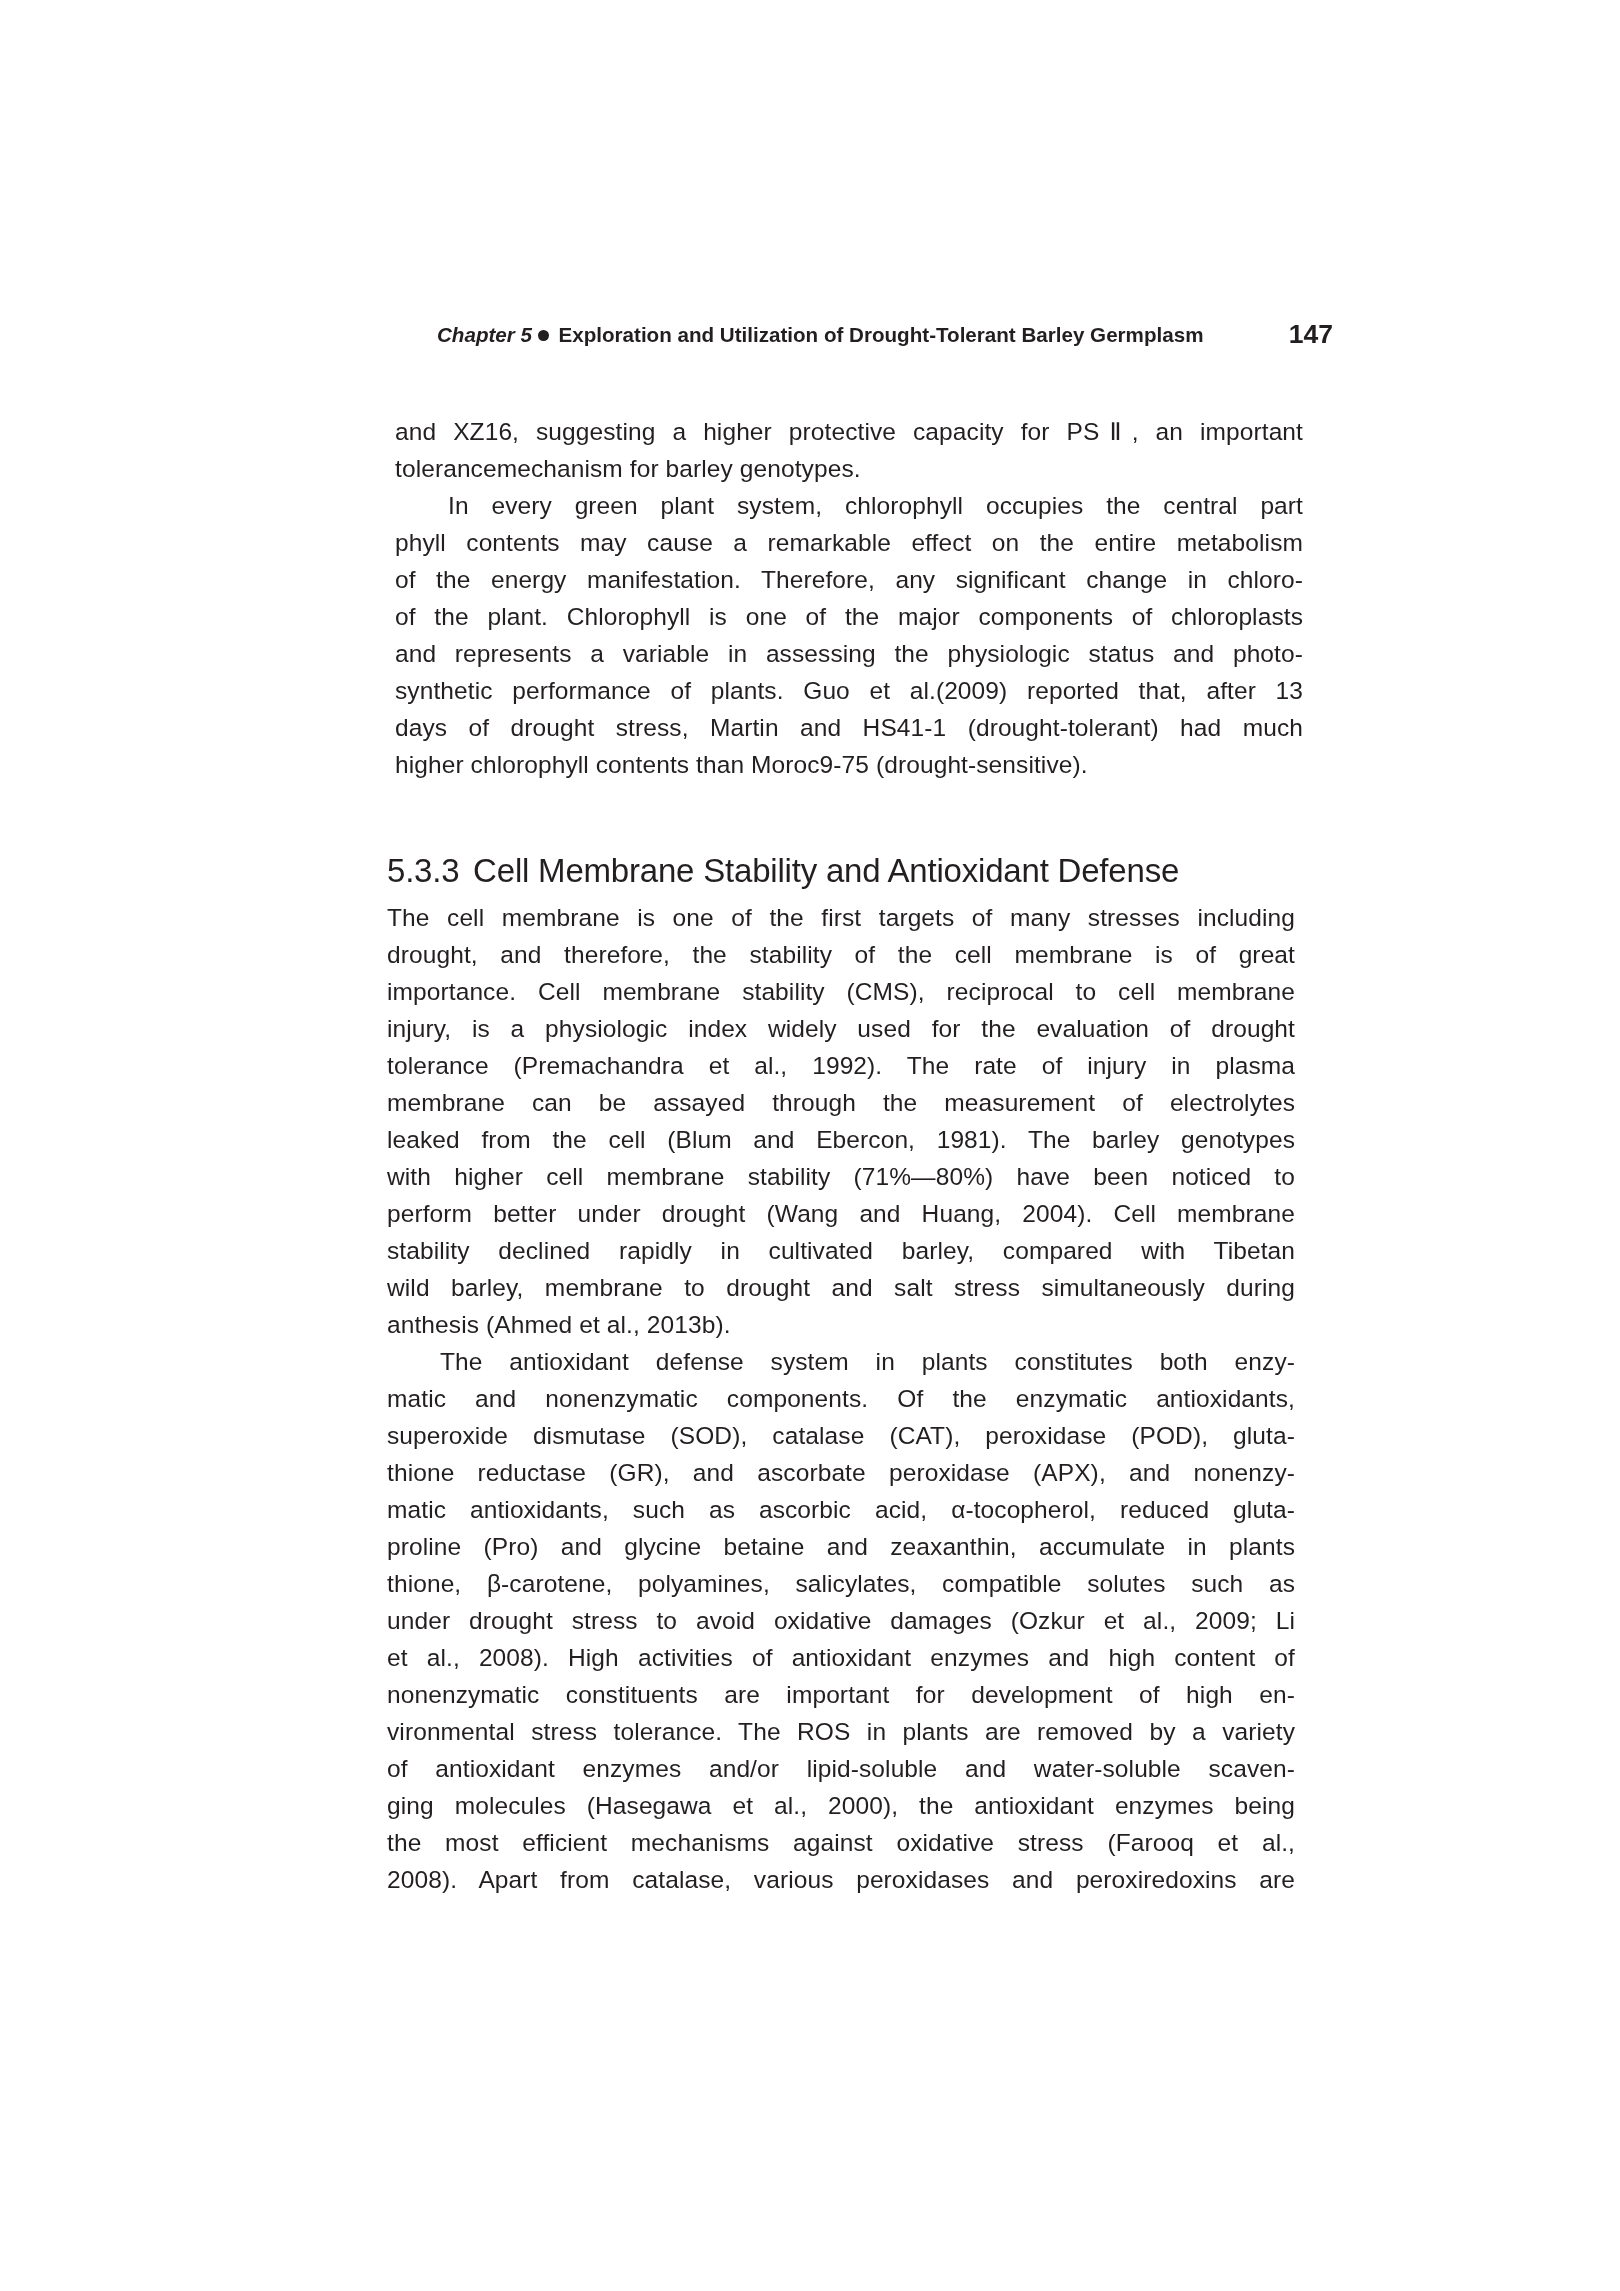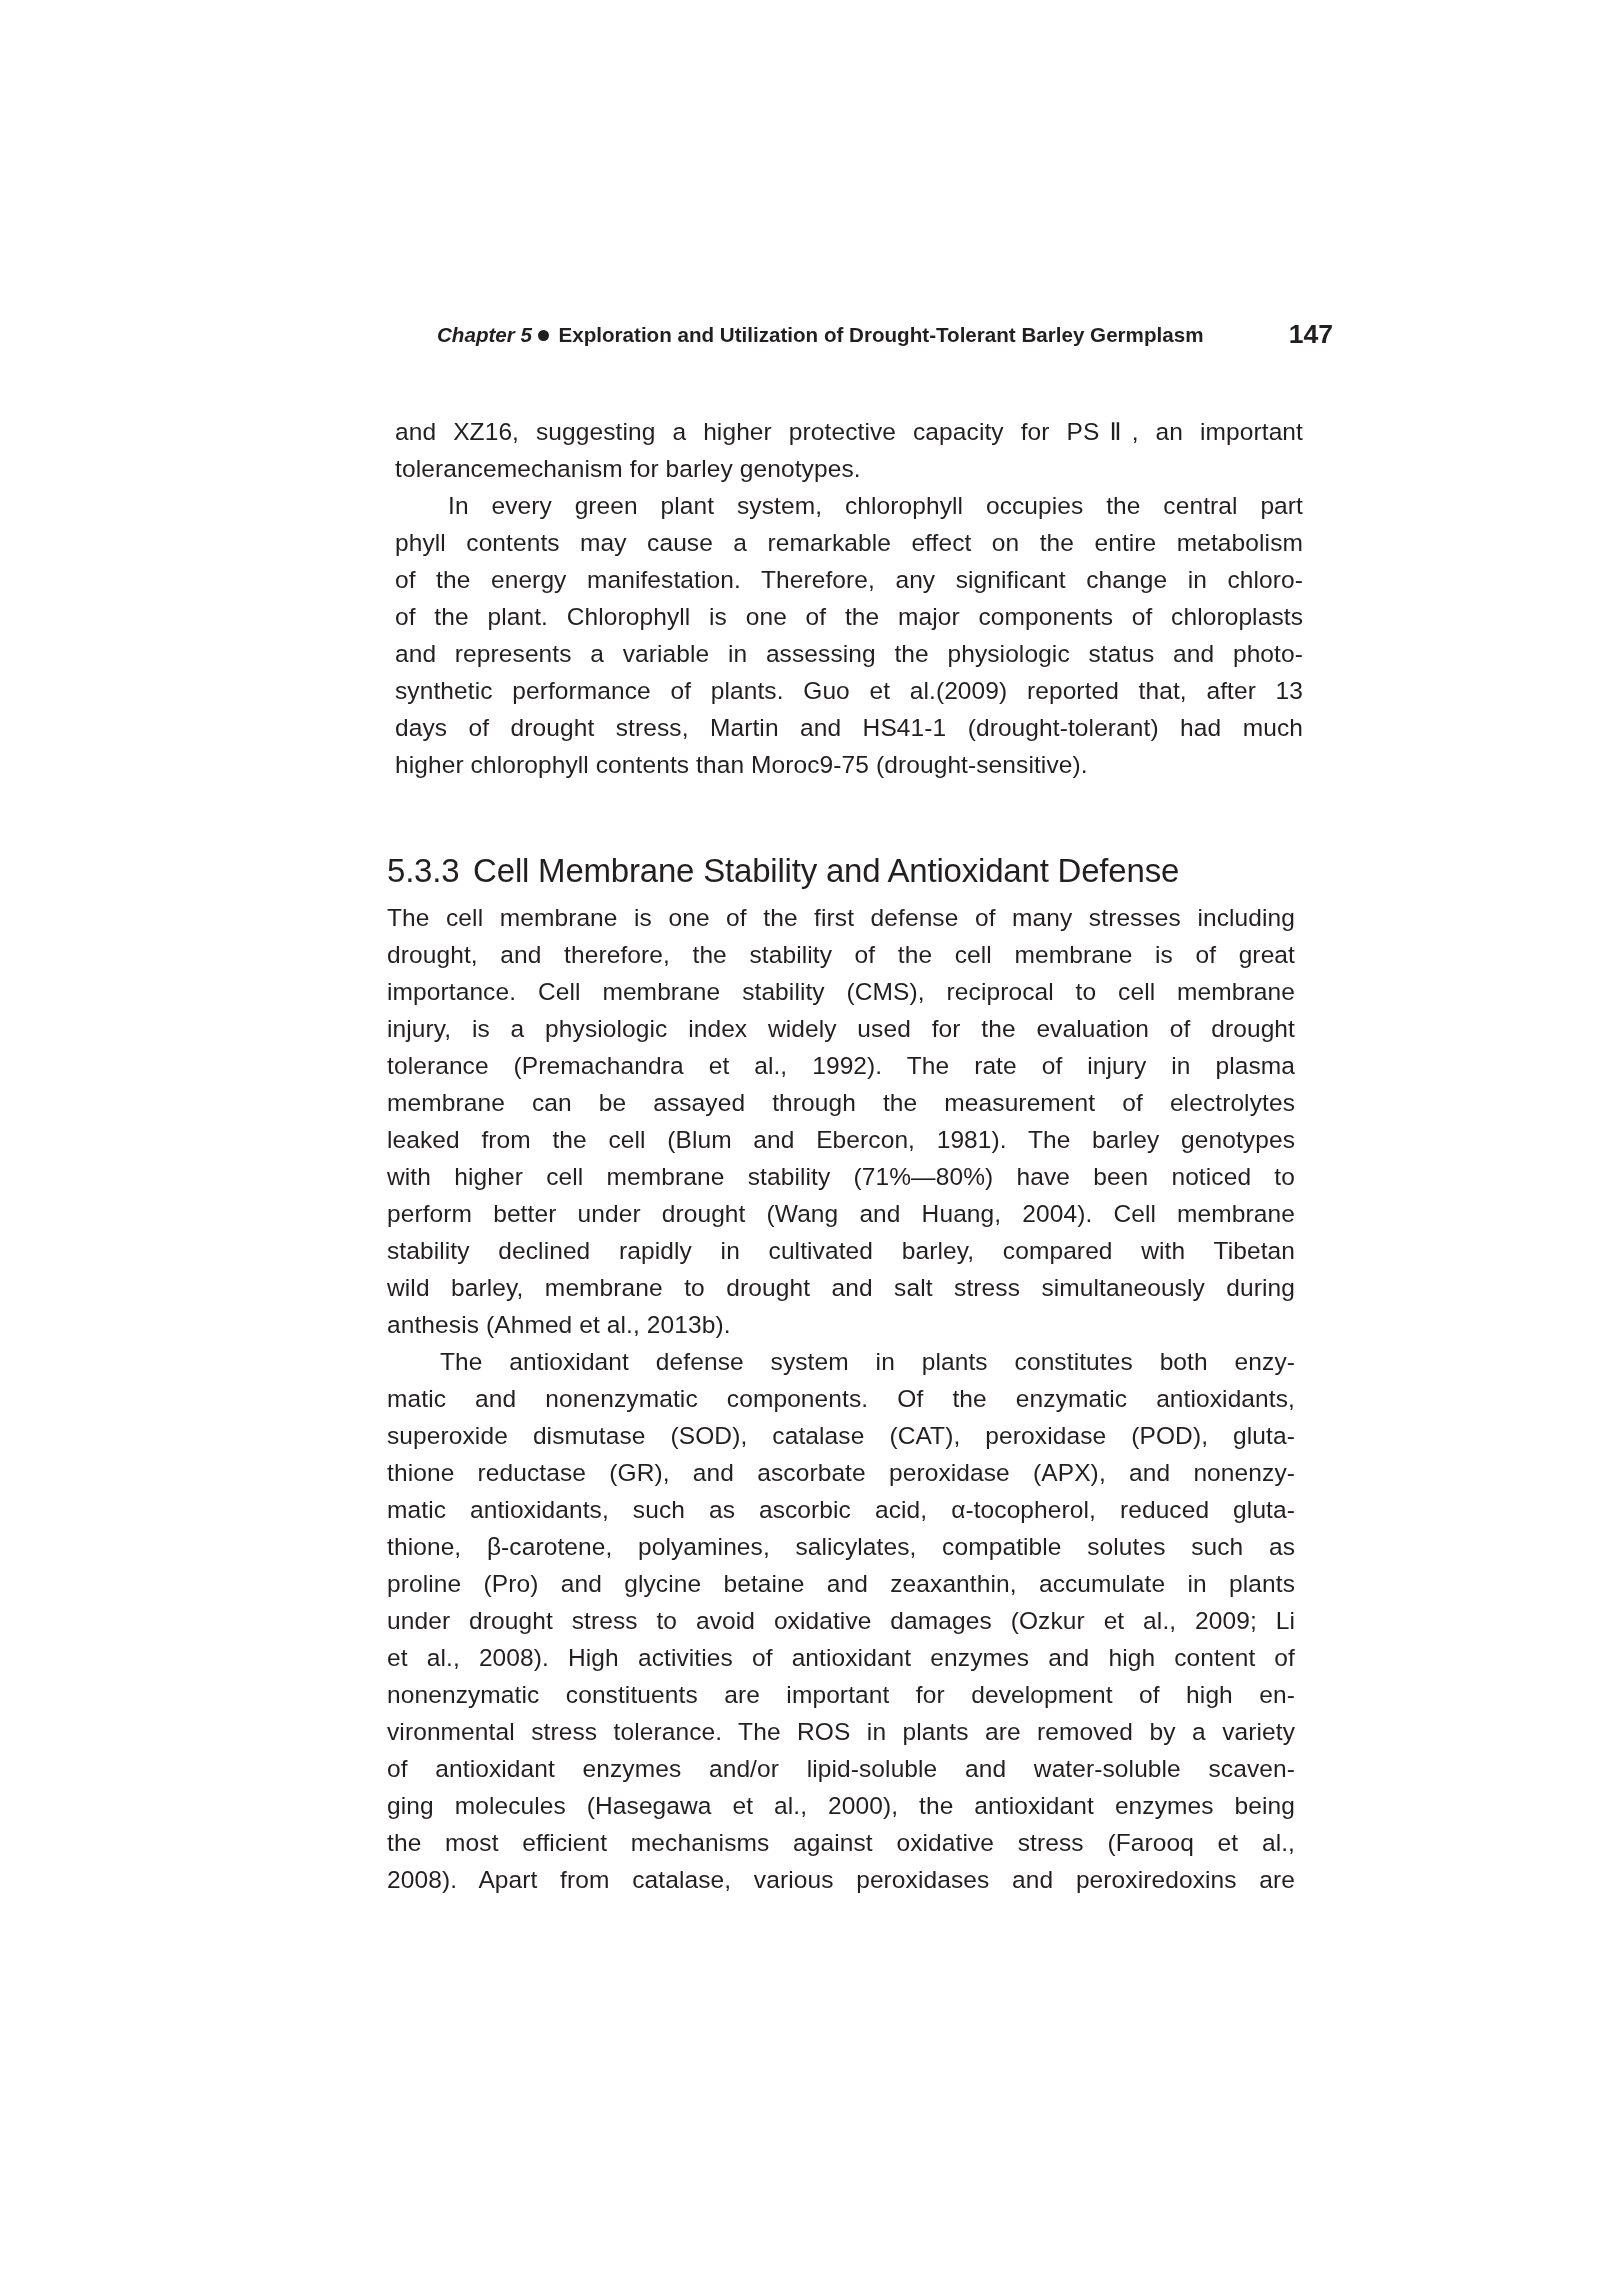--- a/index.html
+++ b/index.html
@@ -39,39 +39,39 @@
   <span class="line">synthetic performance of plants. Guo et al.(2009) reported that, after 13</span>
   <span class="line">days of drought stress, Martin and HS41-1 (drought-tolerant) had much</span>
   <span class="line last">higher chlorophyll contents than Moroc9-75 (drought-sensitive).</span>
 </div>
 
 <div class="heading">
   <span class="num">5.3.3</span><span>Cell Membrane Stability and Antioxidant Defense</span>
 </div>
 
 <div class="block" style="top:899px;">
-  <span class="line">The cell membrane is one of the first defense of many stresses including</span>
+  <span class="line">The cell membrane is one of the first targets of many stresses including</span>
   <span class="line">drought, and therefore, the stability of the cell membrane is of great</span>
   <span class="line">importance. Cell membrane stability (CMS), reciprocal to cell membrane</span>
   <span class="line">injury, is a physiologic index widely used for the evaluation of drought</span>
   <span class="line">tolerance (Premachandra et al., 1992). The rate of injury in plasma</span>
   <span class="line">membrane can be assayed through the measurement of electrolytes</span>
   <span class="line">leaked from the cell (Blum and Ebercon, 1981). The barley genotypes</span>
   <span class="line">with higher cell membrane stability (71%—80%) have been noticed to</span>
   <span class="line">perform better under drought (Wang and Huang, 2004). Cell membrane</span>
   <span class="line">stability declined rapidly in cultivated barley, compared with Tibetan</span>
   <span class="line">wild barley, membrane to drought and salt stress simultaneously during</span>
   <span class="line last">anthesis (Ahmed et al., 2013b).</span>
   <span class="line indent">The antioxidant defense system in plants constitutes both enzy-</span>
   <span class="line">matic and nonenzymatic components. Of the enzymatic antioxidants,</span>
   <span class="line">superoxide dismutase (SOD), catalase (CAT), peroxidase (POD), gluta-</span>
   <span class="line">thione reductase (GR), and ascorbate peroxidase (APX), and nonenzy-</span>
   <span class="line">matic antioxidants, such as ascorbic acid, α-tocopherol, reduced gluta-</span>
+  <span class="line">proline (Pro) and glycine betaine and zeaxanthin, accumulate in plants</span>
   <span class="line">thione, β-carotene, polyamines, salicylates, compatible solutes such as</span>
-  <span class="line">proline (Pro) and glycine betaine and zeaxanthin, accumulate in plants</span>
   <span class="line">under drought stress to avoid oxidative damages (Ozkur et al., 2009; Li</span>
   <span class="line">et al., 2008). High activities of antioxidant enzymes and high content of</span>
   <span class="line">nonenzymatic constituents are important for development of high en-</span>
   <span class="line">vironmental stress tolerance. The ROS in plants are removed by a variety</span>
   <span class="line">of antioxidant enzymes and/or lipid-soluble and water-soluble scaven-</span>
   <span class="line">ging molecules (Hasegawa et al., 2000), the antioxidant enzymes being</span>
   <span class="line">the most efficient mechanisms against oxidative stress (Farooq et al.,</span>
   <span class="line">2008). Apart from catalase, various peroxidases and peroxiredoxins are</span>
 </div>
 

